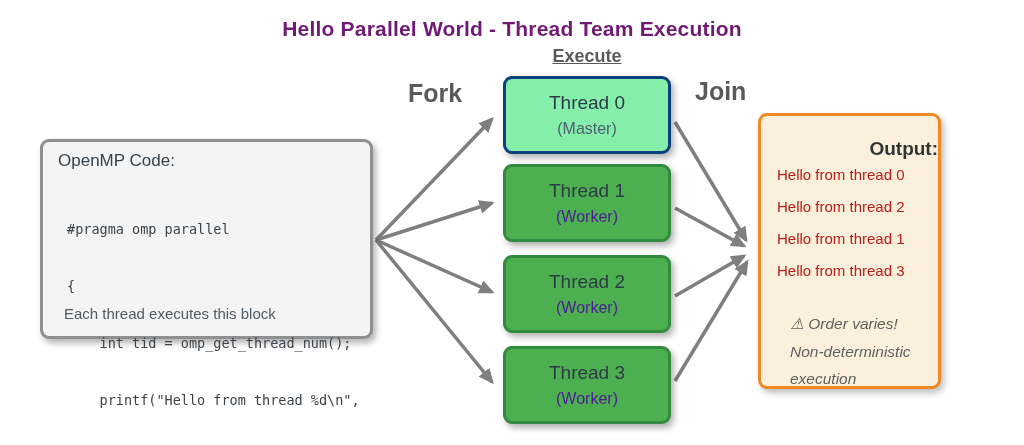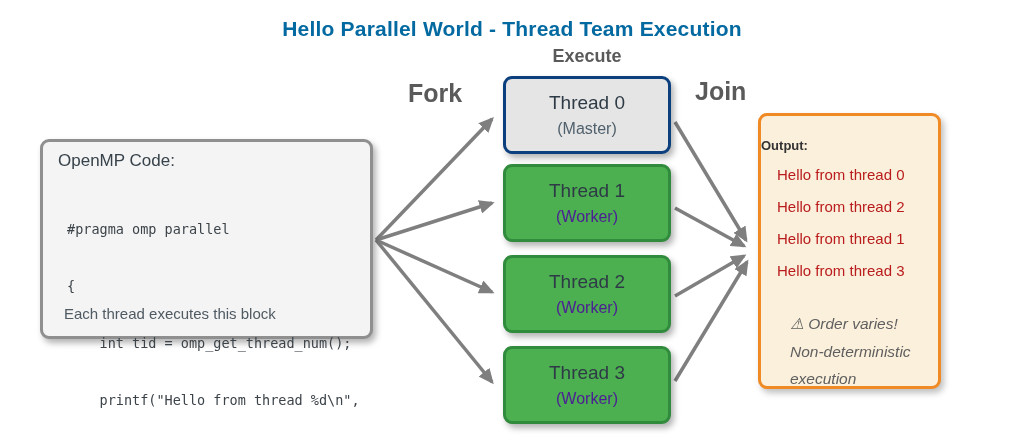--- a/index.html
+++ b/index.html
@@ -2,27 +2,27 @@
 <html><head>
 <meta charset="utf-8">
 <style>
   html,body{margin:0;padding:0;background:#ffffff;}
   .canvas{
     position:relative;width:1024px;height:445px;background:#ffffff;overflow:hidden;
     font-family:"Liberation Sans",sans-serif;
   }
   .title{
     position:absolute;left:0;top:17px;width:1024px;text-align:center;
-    font-size:21px;font-weight:bold;color:#0369a1;letter-spacing:.2px;
+    font-size:21px;font-weight:bold;color:#701a75;letter-spacing:.2px;
   }
   .flow-label{
     position:absolute;font-size:25px;font-weight:bold;color:#5a5a5a;
   }
   .label-fork{left:408px;top:79px;}
-  .label-execute{left:503px;top:46px;width:168px;text-align:center;font-size:18px;}
+  .label-execute{left:503px;top:46px;width:168px;text-align:center;font-size:18px;text-decoration:underline;}
   .label-join{left:695px;top:77px;}
 
   
   .code-panel{
     position:absolute;left:40px;top:139px;width:333px;height:200px;
     background:#f4f4f4;border:3px solid #8f8f8f;border-radius:9px;
     box-shadow:3px 4px 6px rgba(0,0,0,0.30);box-sizing:border-box;
   }
   .code-heading{
     position:absolute;left:15px;top:9px;font-size:17px;color:#37424a;
@@ -35,39 +35,39 @@
   .code-note{
     position:absolute;left:21px;top:163px;font-size:15px;color:#4f5a62;
   }
 
   
   .thread-box{
     position:absolute;left:503px;width:168px;height:78px;
     border-radius:9px;box-sizing:border-box;text-align:center;
     box-shadow:3px 4px 6px rgba(0,0,0,0.30);
   }
-  .thread-box.master{background:#e5e5e5;border:3px solid #0c3f7e;}
+  .thread-box.master{background:#86efac;border:3px solid #0c3f7e;}
   .thread-box.worker{background:#4caf50;border:3px solid #318b3c;}
   .thread-0{top:76px;}
   .thread-1{top:164px;}
   .thread-2{top:255px;}
   .thread-3{top:346px;}
   .thread-name{margin-top:13px;font-size:19px;color:#2e3b46;}
   .thread-role{margin-top:6px;font-size:16px;color:#50606c;}
   .thread-box.worker .thread-role{color:#4c1d95;}
 
   
   .output-panel{
     position:absolute;left:758px;top:113px;width:183px;height:276px;
     background:#fbf0dc;border:3px solid #f08a24;border-radius:9px;
     box-sizing:border-box;box-shadow:3px 4px 6px rgba(0,0,0,0.25);
   }
   .output-heading{
-    position:absolute;left:0;top:22px;width:100%;text-align:left;
-    font-size:13px;font-weight:bold;color:#333333;
+    position:absolute;left:0;top:22px;width:100%;text-align:right;
+    font-size:19px;font-weight:bold;color:#333333;
   }
   .output-line{
     position:absolute;left:16px;font-size:15px;color:#b91c1c;white-space:nowrap;
   }
   .out-line-0{top:50px;}
   .out-line-1{top:82px;}
   .out-line-2{top:114px;}
   .out-line-3{top:146px;}
   .warn-line{
     position:absolute;left:0;width:100%;

